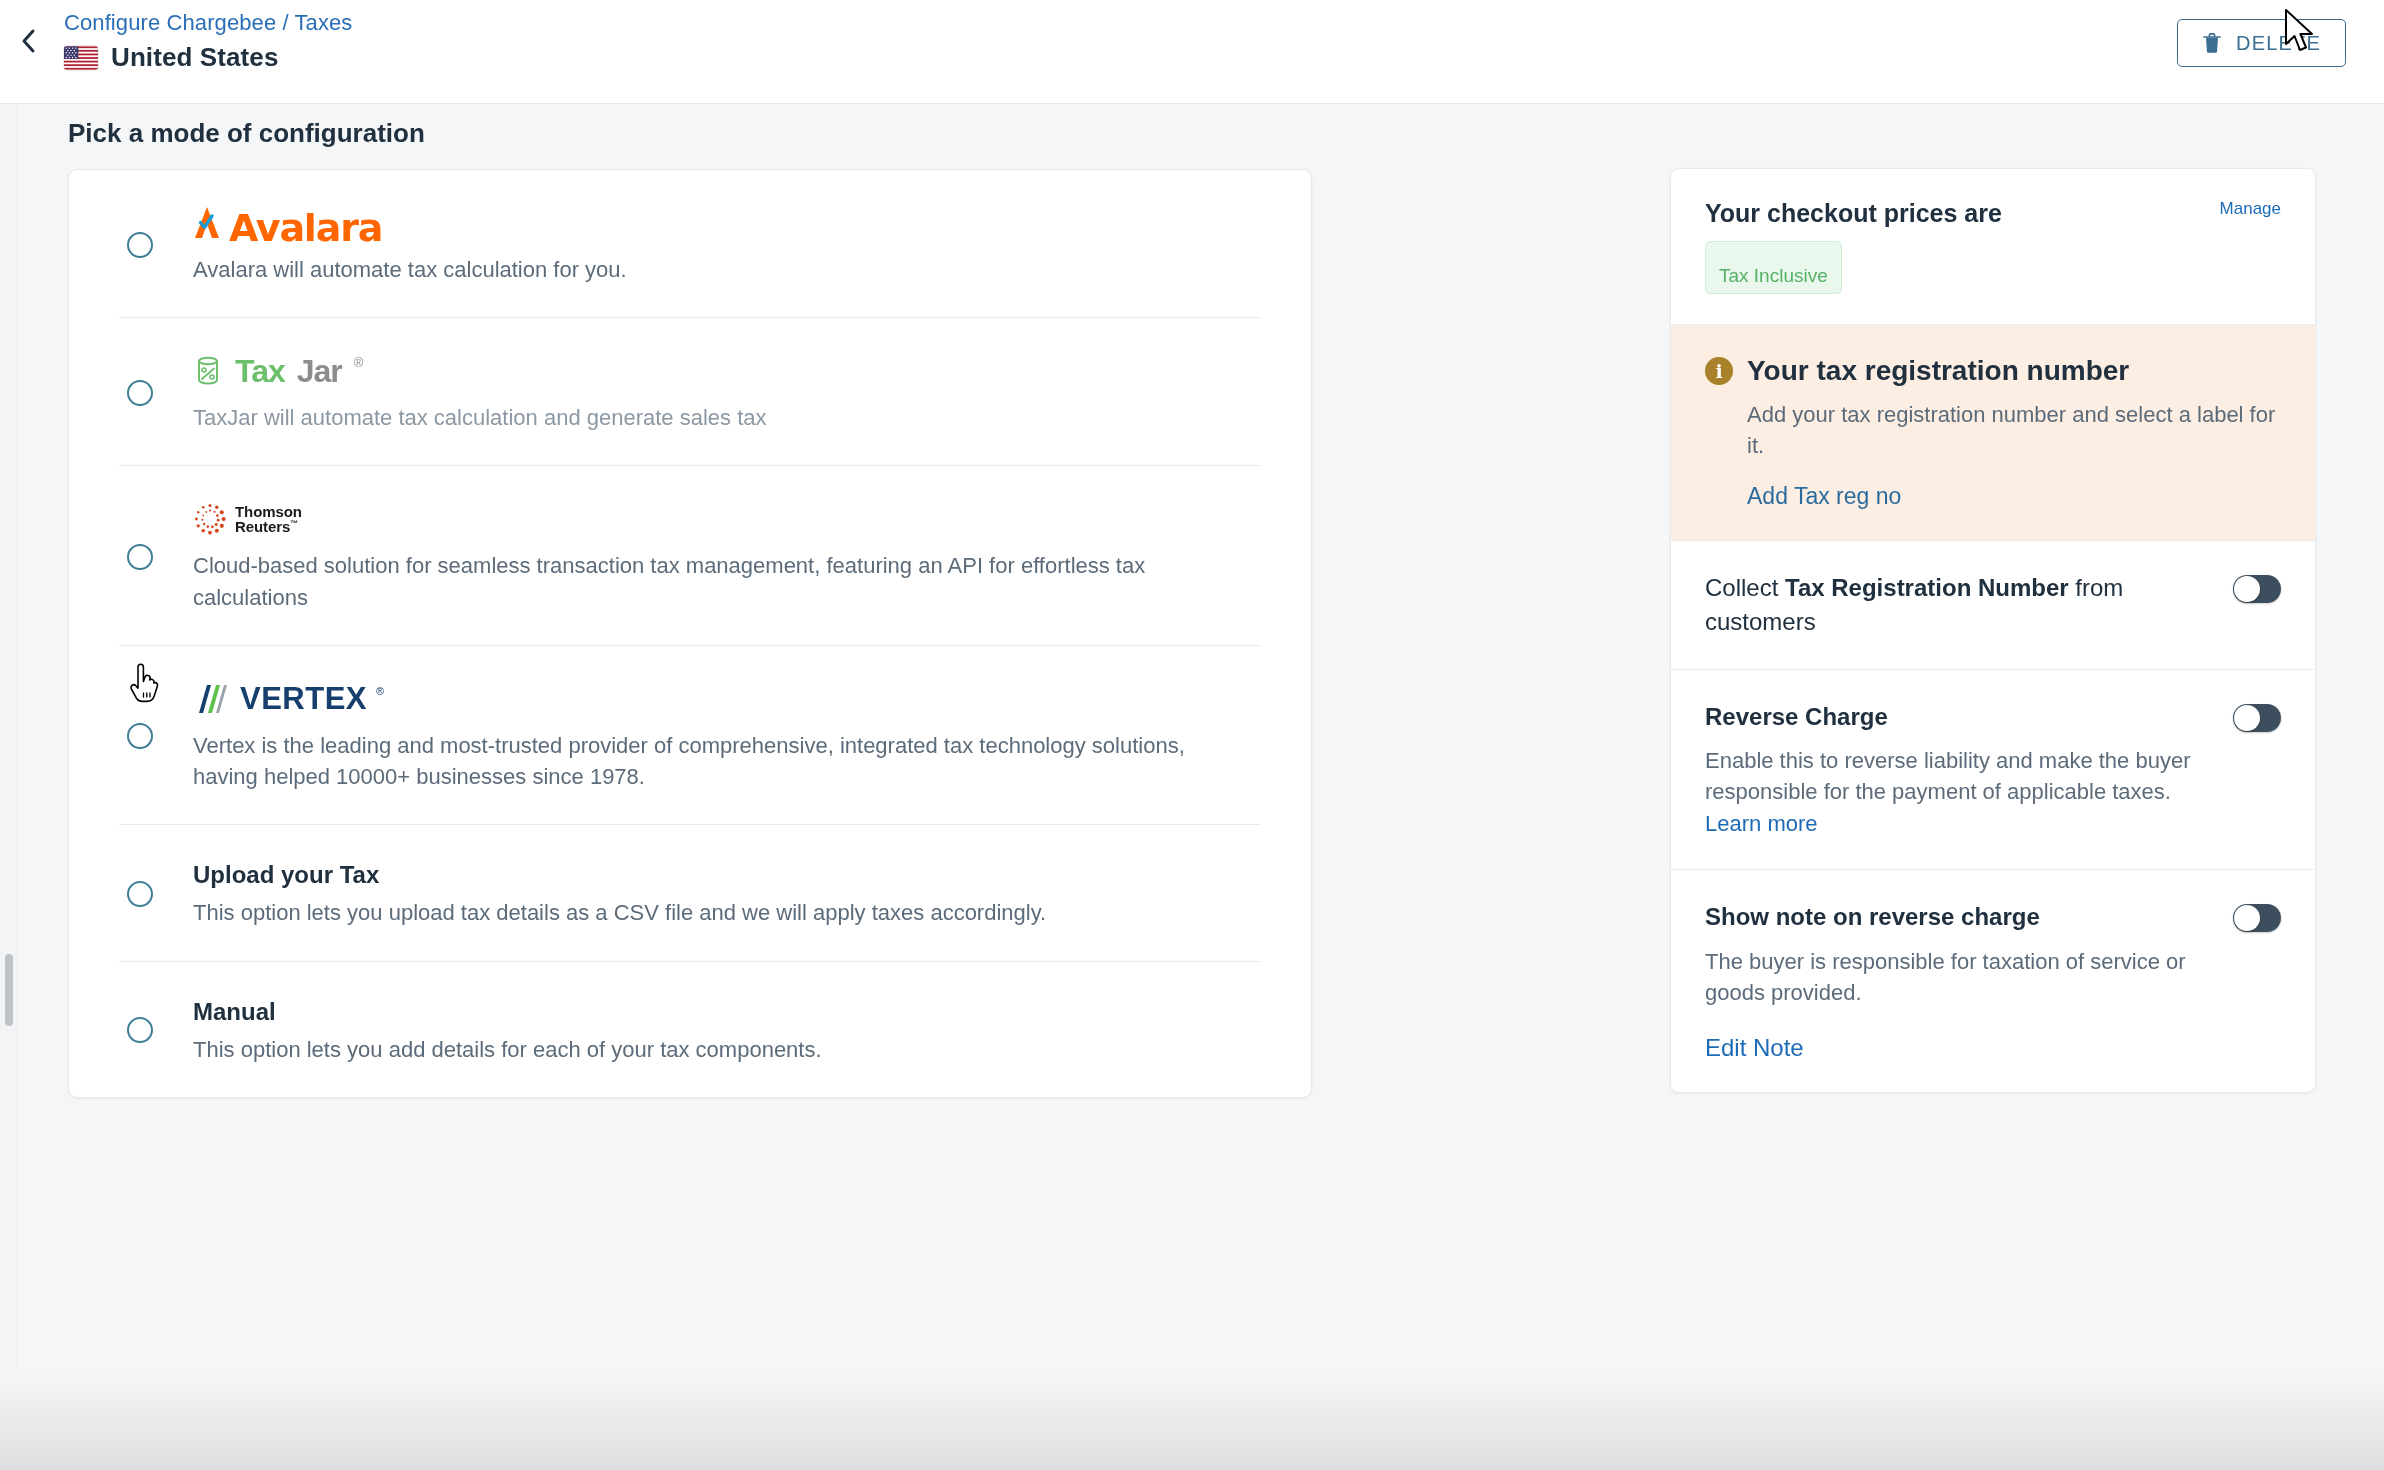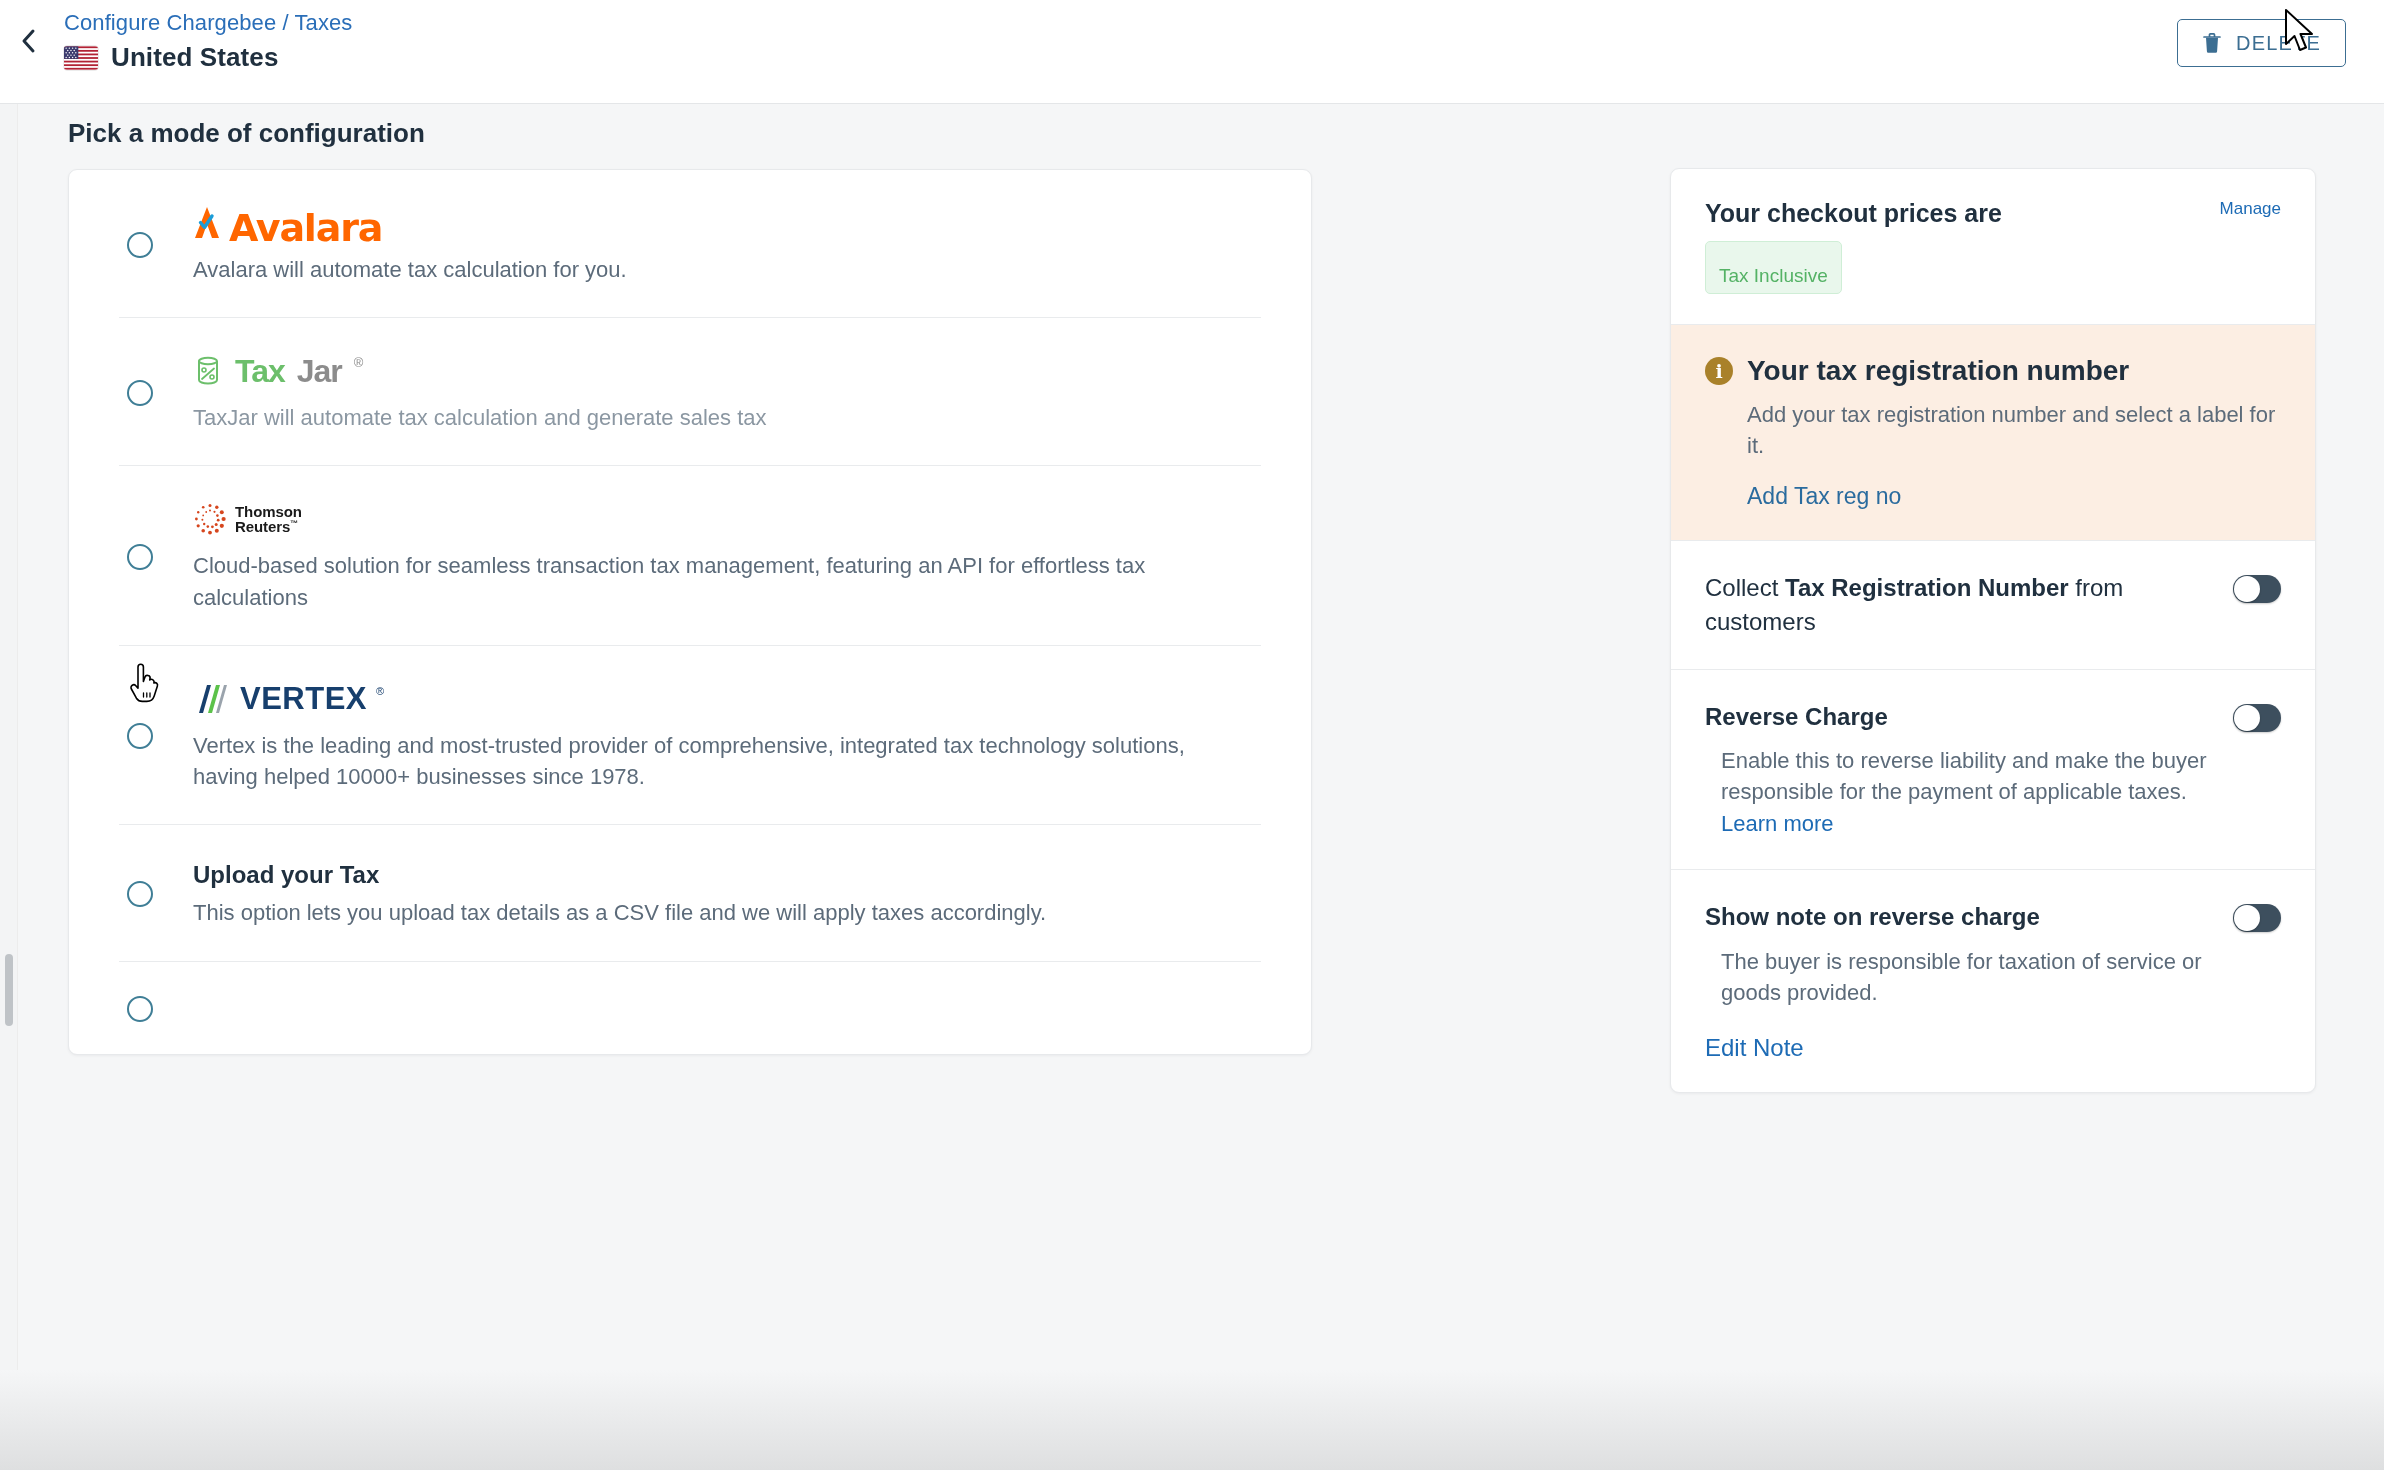--- a/index.html
+++ b/index.html
@@ -163,21 +163,21 @@
   }
   .alert-action {
     margin-top: 22px; margin-left: 42px;
     font-size: 23px; color: #2a6b9e; cursor: pointer; display: inline-block;
   }
   .toggle-row { display: flex; align-items: flex-start; justify-content: space-between; gap: 20px; }
   .toggle-text { flex: 1 1 auto; }
   .toggle-label { font-size: 24px; line-height: 1.4; color: #20303f; }
   .toggle-label b { font-weight: bold; }
   .toggle-label.bold { font-weight: bold; }
-  .toggle-desc { margin-top: 12px; font-size: 22px; line-height: 1.42; color: #5c6b7a; margin-left: 16px; }
+  .toggle-desc { margin-top: 12px; font-size: 22px; line-height: 1.42; color: #5c6b7a; }
   .toggle-desc a, .inline-link { color: #1d6bb5; cursor: pointer; text-decoration: none; }
   .switch {
     flex: 0 0 48px; width: 48px; height: 28px; border-radius: 14px;
     background: #3d4f5e; position: relative; cursor: pointer; margin-top: 4px;
     box-shadow: 0 1px 2px rgba(0,0,0,.2);
   }
   .switch .knob {
     position: absolute; top: 1px; left: 1px;
     width: 26px; height: 26px; border-radius: 50%;
     background: #ffffff; box-shadow: 0 1px 2px rgba(0,0,0,.25);
@@ -382,20 +382,24 @@
     <div class="option-body">
       <div class="option-heading">Upload your Tax</div>
       <div class="option-desc">This option lets you upload tax details as a CSV file and we will apply taxes accordingly.</div>
     </div>
   </div>
 
   <div class="option">
     <div class="radio-wrap">
       <span class="radio"></span>
     </div>
+    <div class="option-body">
+      <div class="option-heading">Manual</div>
+      <div class="option-desc">This option lets you add details for each of your tax components.</div>
+    </div>
   </div>
 
 </div>
 
 <div class="side-card">
 
   <div class="side-sec">
     <div class="prices-row">
       <span class="prices-title">Your checkout prices are</span>
       <span class="manage-link">Manage</span>

